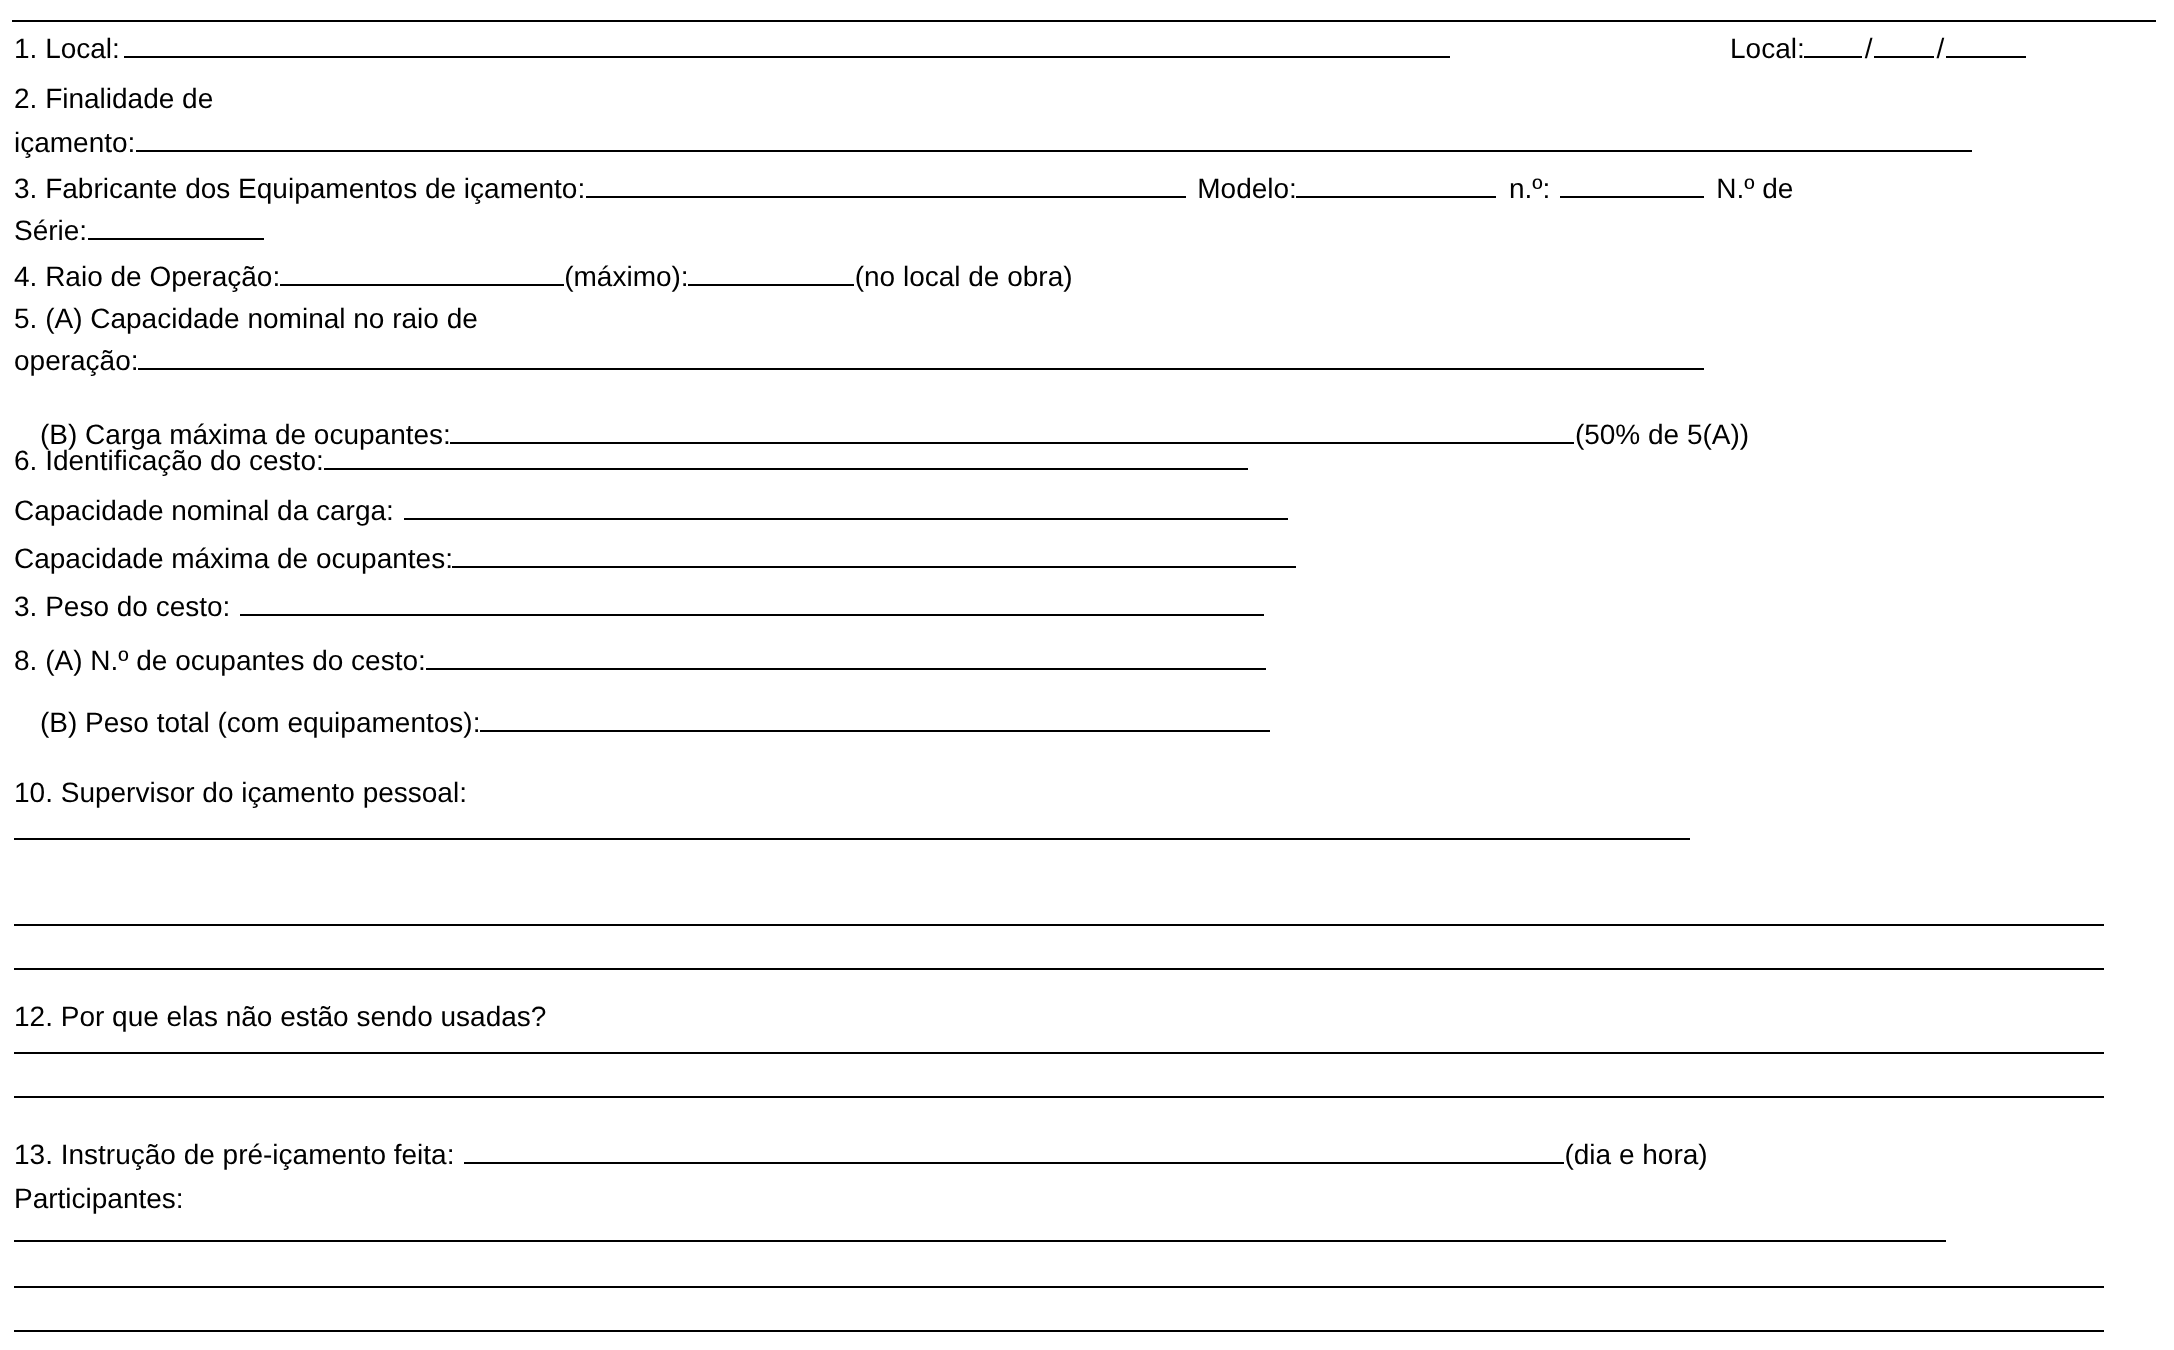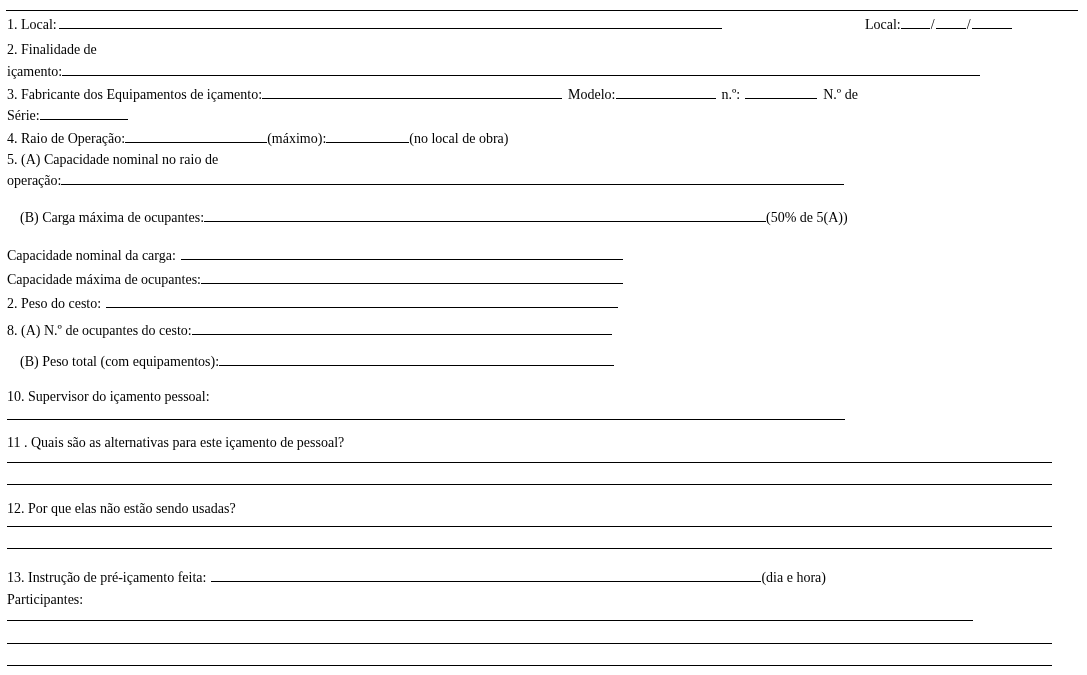--- a/index.html
+++ b/index.html
@@ -6,21 +6,21 @@
     margin: 0;
     padding: 0;
     background: #ffffff;
   }
   .page {
     position: relative;
     width: 1087px;
     height: 675px;
     background: #ffffff;
     color: #000000;
-    font-family: Liberation Serif, serif;
+    font-family: Liberation Sans, sans-serif;
     font-size: 14px;
     line-height: 17px;
     overflow: hidden;
   }
   .row {
     position: absolute;
     white-space: nowrap;
   }
   .indent { padding-left: 13px; margin-top: 12px; }
   .blank {
@@ -75,47 +75,47 @@
   <div class="row" style="top:151px; left:7px">
     <span class="lbl">5. (A) Capacidade nominal no raio de</span>
   </div>
   <div class="row" style="top:171px; left:7px">
     <span class="lbl">operação:</span><span class="blank" style="width:783px; margin-left:0"></span>
   </div>
   <div class="row indent" style="top:196px; left:7px">
     <span class="lbl">(B) Carga máxima de ocupantes:</span><span class="blank" style="width:562px; margin-left:0"></span><span class="lbl">(50% de 5(A))</span>
   </div>
 
+  <div class="row" style="top:221px; left:7px">
+    <span class="lbl">6. Identificação do cesto:</span><span class="blank" style="width:462px; margin-left:0"></span>
+  </div>
   <div class="row" style="top:270px; left:7px">
     <span class="lbl">Capacidade máxima de ocupantes:</span><span class="blank" style="width:422px; margin-left:0"></span>
   </div>
   <div class="row" style="top:246px; left:7px">
     <span class="lbl">Capacidade nominal da carga:</span><span class="blank sp" style="width:442px"></span>
   </div>
 
   <div class="row" style="top:294px; left:7px">
-    <span class="lbl">2. Peso do cesto:</span><span class="blank sp" style="width:512px"></span>
+    <span class="lbl">3. Peso do cesto:</span><span class="blank sp" style="width:512px"></span>
   </div>
 
   <div class="row" style="top:321px; left:7px">
     <span class="lbl">8. (A) N.º de ocupantes do cesto:</span><span class="blank" style="width:420px; margin-left:0"></span>
   </div>
   <div class="row indent" style="top:340px; left:7px">
     <span class="lbl">(B) Peso total (com equipamentos):</span><span class="blank" style="width:395px; margin-left:0"></span>
   </div>
 
 
   <div class="row" style="top:388px; left:7px">
     <span class="lbl">10. Supervisor do içamento pessoal:</span>
   </div>
   <div class="rule" style="top:419px; left:7px; width:838px"></div>
 
-  <div class="row" style="top:434px; left:7px">
-    <span class="lbl">11 . Quais são as alternativas para este içamento de pessoal?</span>
-  </div>
   <div class="rule" style="top:462px; left:7px; width:1045px"></div>
   <div class="rule" style="top:484px; left:7px; width:1045px"></div>
 
   <div class="row" style="top:500px; left:7px">
     <span class="lbl">12. Por que elas não estão sendo usadas?</span>
   </div>
   <div class="rule" style="top:526px; left:7px; width:1045px"></div>
   <div class="rule" style="top:548px; left:7px; width:1045px"></div>
 
   <div class="row" style="top:568px; left:7px">

